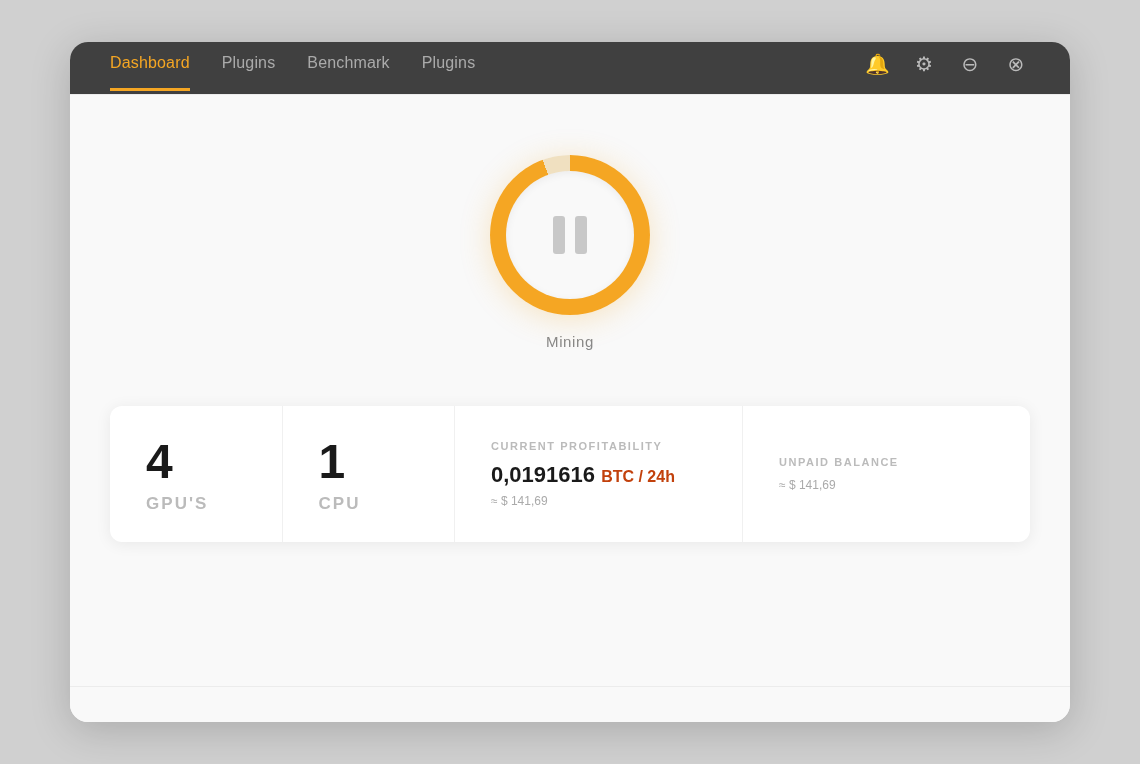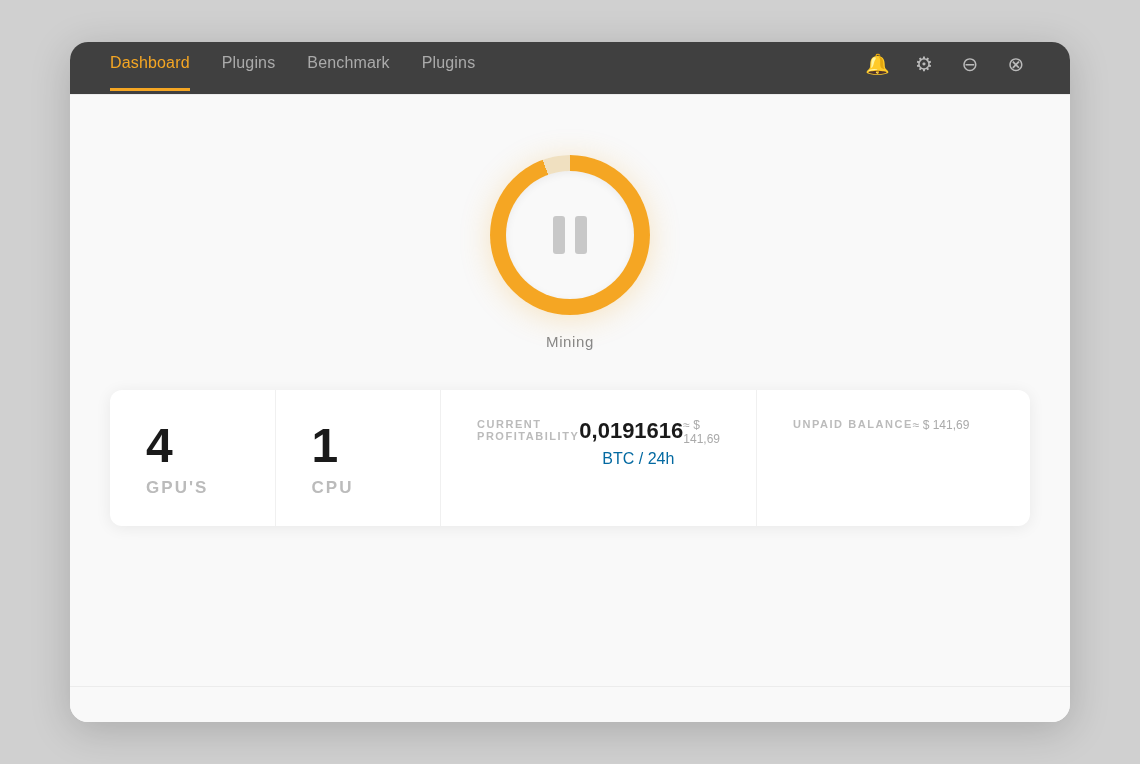--- a/index.html
+++ b/index.html
@@ -81,21 +81,21 @@
       flex-direction: column;
       align-items: center;
       padding: 40px 40px 0 40px;
     }
 
     
     .mining-button-wrapper {
       display: flex;
       flex-direction: column;
       align-items: center;
-      margin-bottom: 40px;
+      margin-bottom: 56px;
       margin-top: 20px;
     }
 
     .mining-circle-outer {
       width: 160px;
       height: 160px;
       border-radius: 50%;
       background: conic-gradient(#f5a623 0deg 340deg, #f0e0c0 340deg 360deg);
       display: flex;
       align-items: center;
@@ -173,21 +173,22 @@
       font-weight: 600;
       letter-spacing: 0.12em;
       text-transform: uppercase;
     }
 
     .stat-card-wide {
       flex: 2;
       padding: 28px 36px;
       border-right: 1px solid #f0f0f0;
       display: flex;
-      flex-direction: row;
+      flex-direction: column;
+      justify-content: center;
     }
 
     .stat-card-wide:last-child {
       border-right: none;
     }
 
     .stat-title {
       font-size: 11px;
       color: #bbb;
       font-weight: 700;
@@ -198,23 +199,22 @@
 
     .stat-btc {
       font-size: 22px;
       font-weight: 800;
       color: #1a1a1a;
       margin-bottom: 6px;
     }
 
     .stat-btc span.unit {
       font-size: 16px;
-      font-weight: 400;
-      color: #0369a1;
-      margin-left: 23px;
+      font-weight: 700;
+      color: #c2410c;
     }
 
     .stat-usd {
       font-size: 12px;
       color: #aaa;
       font-weight: 400;
     }
 
     
     .bottom-bar {

